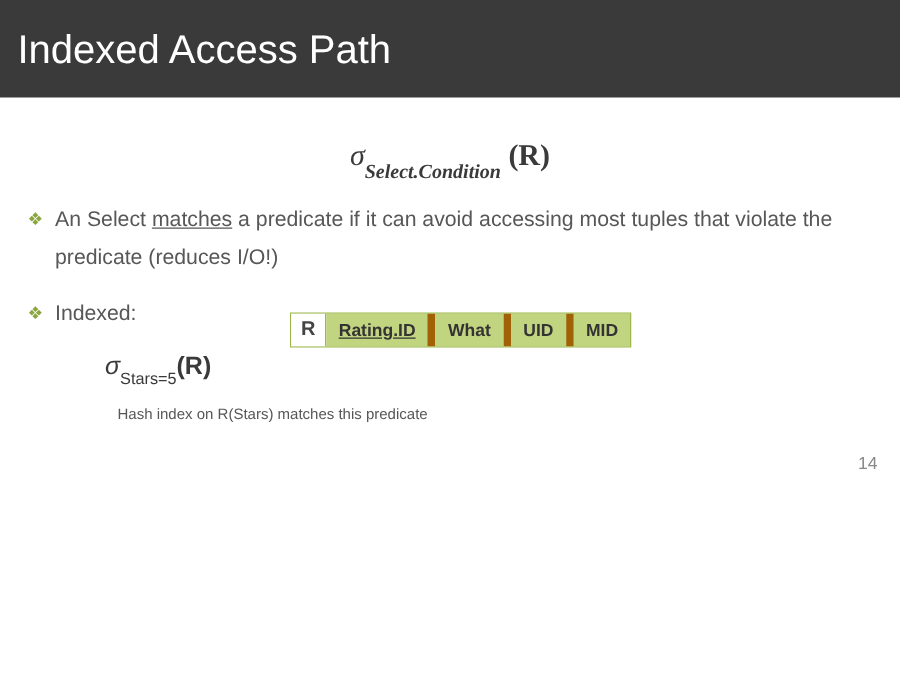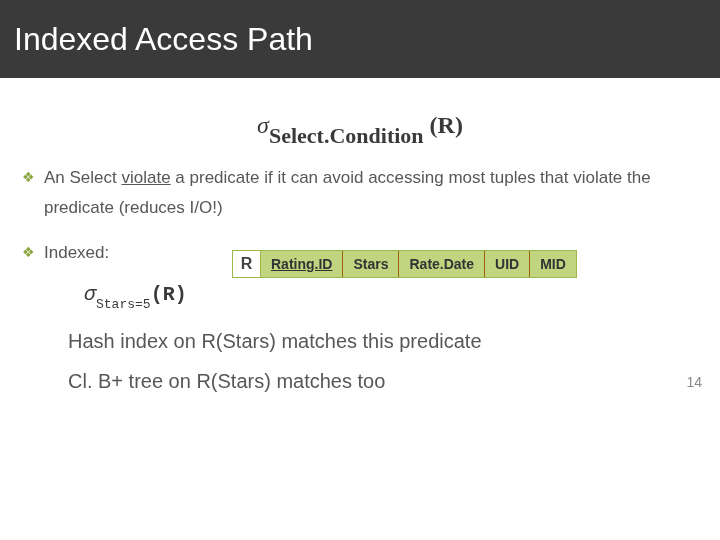--- a/index.html
+++ b/index.html
@@ -3,77 +3,75 @@
 <meta charset="utf-8">
 <style>
   * { box-sizing: border-box; margin: 0; padding: 0; }
   html, body { width: 720px; height: 540px; font-family: Arial, Helvetica, sans-serif; background: #fff; overflow: hidden; }
   .slide { width: 720px; height: 392px; position: relative; }
   .title-bar { background: #3a3a3a; color: #fff; height: 78px; display: flex; align-items: center; padding-left: 14px; }
   .title-bar h1 { font-size: 32px; font-weight: 400; font-family: Arial, sans-serif; }
   .body { position: relative; padding: 30px 22px 0 22px; color: #575757; font-size: 17px; }
   .formula-main { text-align: center; margin: 4px 0 18px 0; font-family: "Times New Roman", serif; font-size: 24px; color: #3a3a3a; }
   .formula-main .sigma { font-style: italic; }
-  .formula-main .sub { font-size: 22px; font-weight: bold; vertical-align: sub; position: relative; top: 4px; margin-top: 48px; }
+  .formula-main .sub { font-size: 16px; font-weight: bold; font-style: italic; vertical-align: sub; position: relative; top: 4px; margin-top: 48px; }
   .formula-main .arg { font-weight: bold; }
   ul.bullets { list-style: none; }
   ul.bullets > li { margin-bottom: 14px; line-height: 1.8; position: relative; padding-left: 22px; }
   ul.bullets > li::before { content: "❖"; position: absolute; left: 0; top: 2px; color: #8aa63e; font-size: 14px; }
   .matches { text-decoration: underline; }
   .schema { position: absolute; left: 232px; top: 172px; display: flex; align-items: stretch; border: 1px solid #9cb84a; }
   .schema .rlabel { background: #fff; border-right: 1px solid #9cb84a; display: flex; align-items: center; justify-content: center; width: 28px; font-weight: bold; font-size: 16px; color: #444; }
-  .schema .cell { background: #c1d480; color: #333; font-size: 14px; font-weight: bold; padding: 5px 10px; border-right: 1px solid #a16207; display: flex; align-items: center; }
+  .schema .cell { background: #c1d480; color: #333; font-size: 14px; font-weight: bold; padding: 5px 10px; border-right: 6px solid #a16207; display: flex; align-items: center; }
   .schema .cell:last-child { border-right: none; }
   .schema .cell.key { text-decoration: underline; }
-  .sub-formula { font-family: Liberation Mono, monospace; font-size: 20px; color: #3a3a3a; margin: 8px 0 8px 40px; }
+  .sub-formula { font-family: Liberation Sans, sans-serif; font-size: 20px; color: #3a3a3a; margin: 8px 0 8px 40px; }
   .sub-formula .sigma { font-style: italic; }
   .sub-formula .ss { font-size: 13px; vertical-align: sub; position: relative; top: 3px; }
   .sub-formula .arg { font-weight: bold; }
-  .sublines { margin-left: 24px; line-height: 2.0; font-size: 20px; color: #575757; }
-  .pagenum { position: absolute; right: 18px; bottom: 2px; font-size: 14px; color: #888; }
+  .sublines { margin-left: 50px; line-height: 2.0; font-size: 12px; color: #575757; }
+  .pagenum { position: absolute; right: 18px; bottom: 14px; font-size: 14px; color: #888; }
 </style>
 </head>
 <body>
 
 <div class="slide">
 
   <div class="title-bar">
     <h1>Indexed Access Path</h1>
   </div>
 
   <div class="body">
 
     <div class="formula-main">
       <span class="sigma">σ</span><span class="sub">Select.Condition</span>
       <span class="arg">(R)</span>
     </div>
 
     <ul class="bullets">
       <li>
-        <span>An Select </span><span class="matches">violate</span><span> a predicate if it can avoid accessing most tuples that violate the predicate (reduces I/O!)</span>
+        <span>An Select </span><span class="matches">matches</span><span> a predicate if it can avoid accessing most tuples that violate the predicate (reduces I/O!)</span>
       </li>
       <li>
         <span>Indexed:</span>
 
         <div class="sub-formula">
           <span class="sigma">σ</span><span class="ss">Stars=5</span><span class="arg">(R)</span>
         </div>
 
         <div class="sublines">
           <div>Hash index on R(Stars) matches this predicate</div>
-          <div>Cl. B+ tree on R(Stars) matches too</div>
         </div>
       </li>
     </ul>
 
     <div class="schema">
       <div class="rlabel">R</div>
       <div class="cell key">Rating.ID</div>
-      <div class="cell">Stars</div>
-      <div class="cell">Rate.Date</div>
+      <div class="cell">What</div>
       <div class="cell">UID</div>
       <div class="cell">MID</div>
     </div>
 
   </div>
 
   <div class="pagenum">14</div>
 </div>
 
 </body></html>

